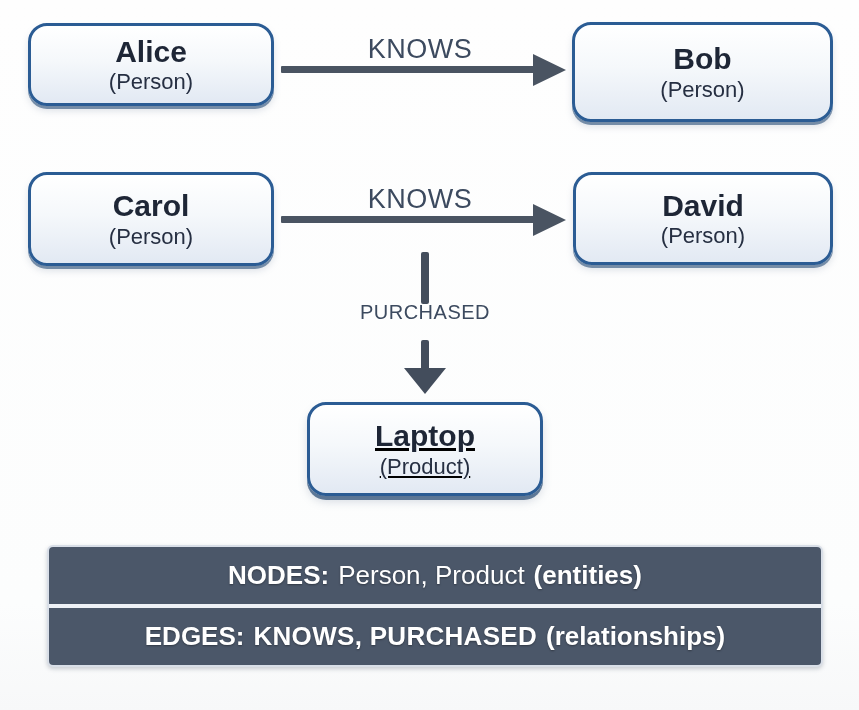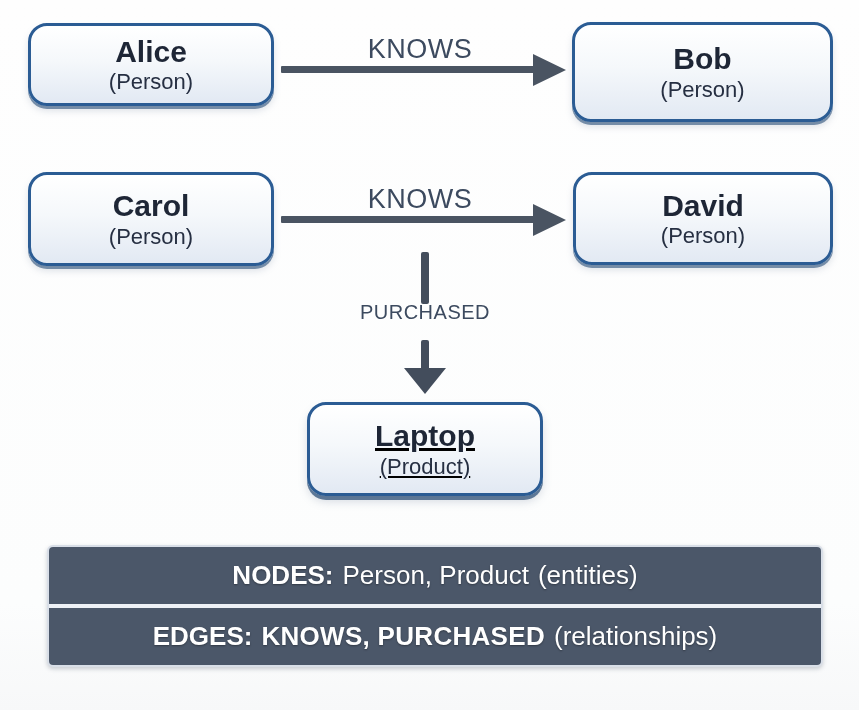--- a/index.html
+++ b/index.html
@@ -130,21 +130,21 @@
     white-space: nowrap;
   }
   .legend-divider {
     height: 4px;
     background: #eef1f6;
     flex: none;
   }
   .lg-prefix { font-weight: 700; }
   .lg-items  { font-weight: 400; }
   .lg-items.strong { font-weight: 600; letter-spacing: 0.3px; }
-  .lg-note   { font-weight: 400; text-align: right; }
+  .lg-note   { font-weight: 700; text-align: right; }
 </style>
 </head>
 <body>
 
 <div class="canvas">
 
   <div class="node" id="node-alice">
     <div class="node-name">Alice</div>
     <div class="node-type">(Person)</div>
   </div>

